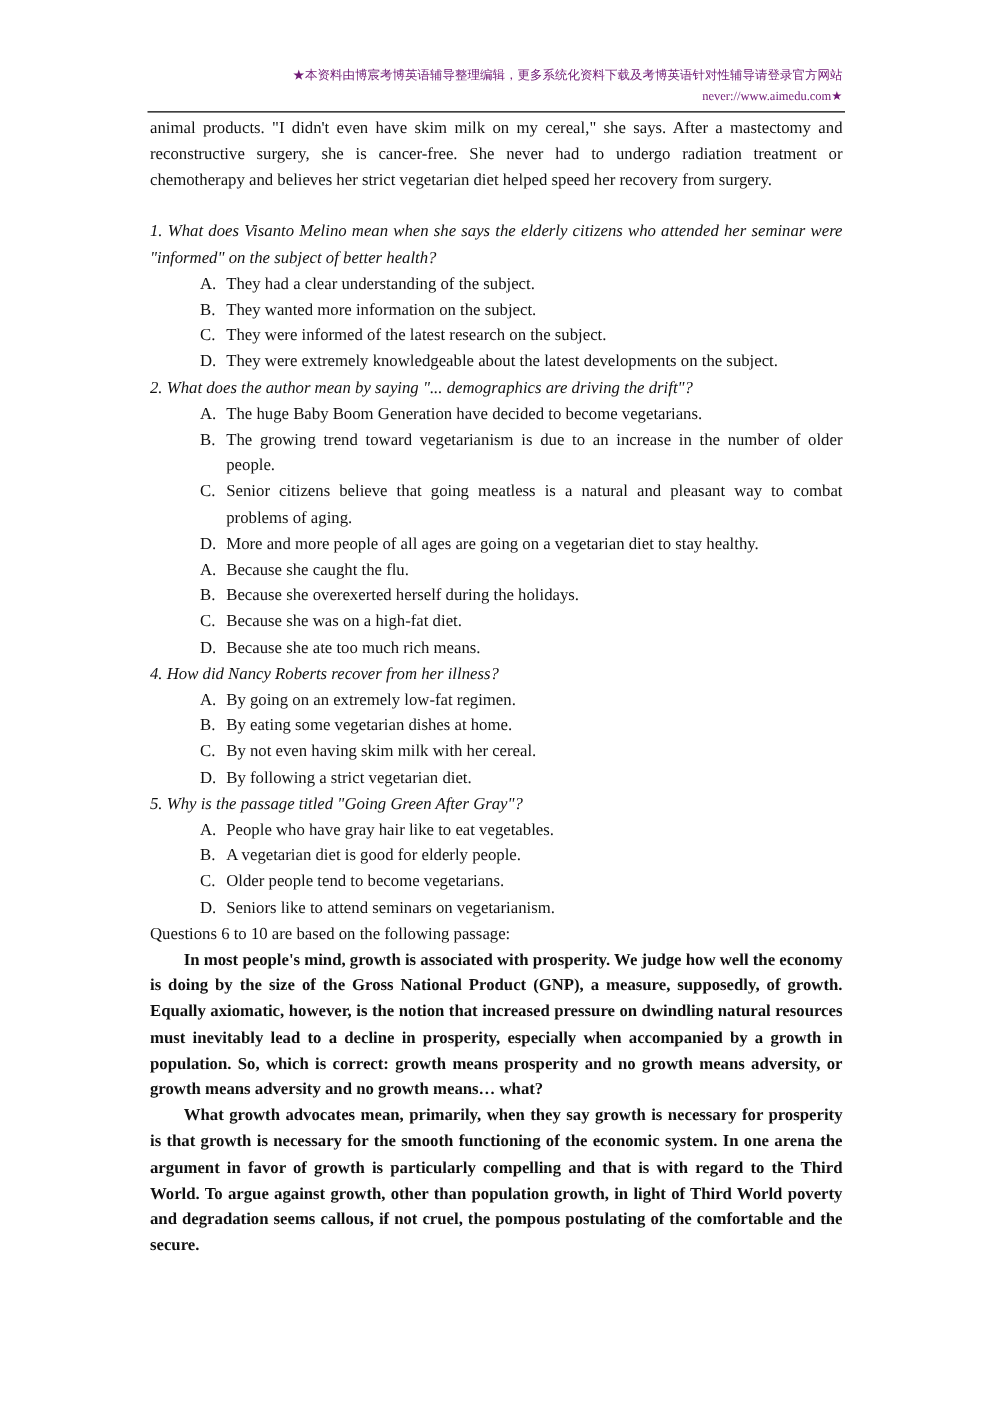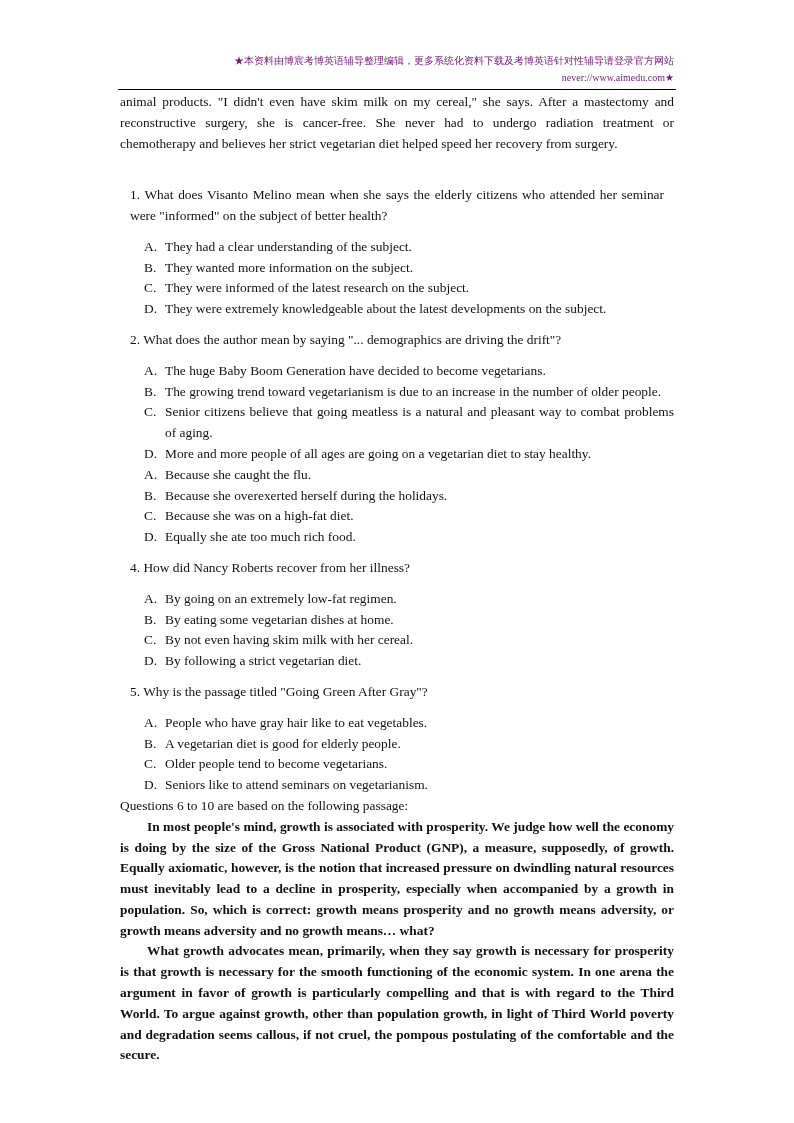--- a/index.html
+++ b/index.html
@@ -5,22 +5,22 @@
   html, body { margin: 0; padding: 0; background: #ffffff; }
   body { width: 794px; height: 1123px; position: relative; overflow: hidden;
          font-family: "Liberation Serif", "DejaVu Serif", serif; color: #111; }
   .page { position: absolute; left: 120px; top: 52px; width: 554px; }
   .header { text-align: right; font-size: 10px; line-height: 17px; color: #701a75; }
   .header-rule { border: 0; border-top: 1.2px solid #000; margin: 3px 0 0 -2px; width: 558px; }
   .content { font-size: 13.4px; line-height: 20.8px; margin-top: 2px; }
   .para { text-align: justify; margin: 0; }
   .para.indent { text-indent: 27px; font-weight: bold; }
   .spacer { height: 20.8px; }
-  .question { margin: 10px; }
-  .option { margin: 0 0 0 24px; padding-left: 21px; text-indent: -21px; text-align: justify; }
+  .question { margin: 0; font-style: italic; }
+  .option { margin: 0 0 0 40px; padding-left: 21px; text-indent: -21px; text-align: justify; }
   .option .letter { display: inline-block; width: 21px; text-indent: 0; }
   .section-heading { font-weight: normal; margin: 0; }
 </style>
 </head>
 <body>
 
 <div class="page">
   <div class="header">
     <div>★本资料由博宸考博英语辅导整理编辑，更多系统化资料下载及考博英语针对性辅导请登录官方网站</div>
     <div>never://www.aimedu.com★</div>
@@ -43,21 +43,21 @@
           <p class="para question">2. What does the author mean by saying "... demographics are driving the drift"?</p>
           <p class="option"><span class="letter">A.</span><span>The huge Baby Boom Generation have decided to become vegetarians.</span></p>
           <p class="option"><span class="letter">B.</span><span>The growing trend toward vegetarianism is due to an increase in the number of older people.</span></p>
           <p class="option"><span class="letter">C.</span><span>Senior citizens believe that going meatless is a natural and pleasant way to combat problems of aging.</span></p>
           <p class="option"><span class="letter">D.</span><span>More and more people of all ages are going on a vegetarian diet to stay healthy.</span></p>
         </div>
         <div>
           <p class="option"><span class="letter">A.</span><span>Because she caught the flu.</span></p>
           <p class="option"><span class="letter">B.</span><span>Because she overexerted herself during the holidays.</span></p>
           <p class="option"><span class="letter">C.</span><span>Because she was on a high-fat diet.</span></p>
-          <p class="option"><span class="letter">D.</span><span>Equally she ate too much rich food.</span></p>
+          <p class="option"><span class="letter">D.</span><span>Because she ate too much rich means.</span></p>
         </div>
         <div>
           <p class="para question">4. How did Nancy Roberts recover from her illness?</p>
           <p class="option"><span class="letter">A.</span><span>By going on an extremely low-fat regimen.</span></p>
           <p class="option"><span class="letter">B.</span><span>By eating some vegetarian dishes at home.</span></p>
           <p class="option"><span class="letter">C.</span><span>By not even having skim milk with her cereal.</span></p>
           <p class="option"><span class="letter">D.</span><span>By following a strict vegetarian diet.</span></p>
         </div>
         <div>
           <p class="para question">5. Why is the passage titled "Going Green After Gray"?</p>

